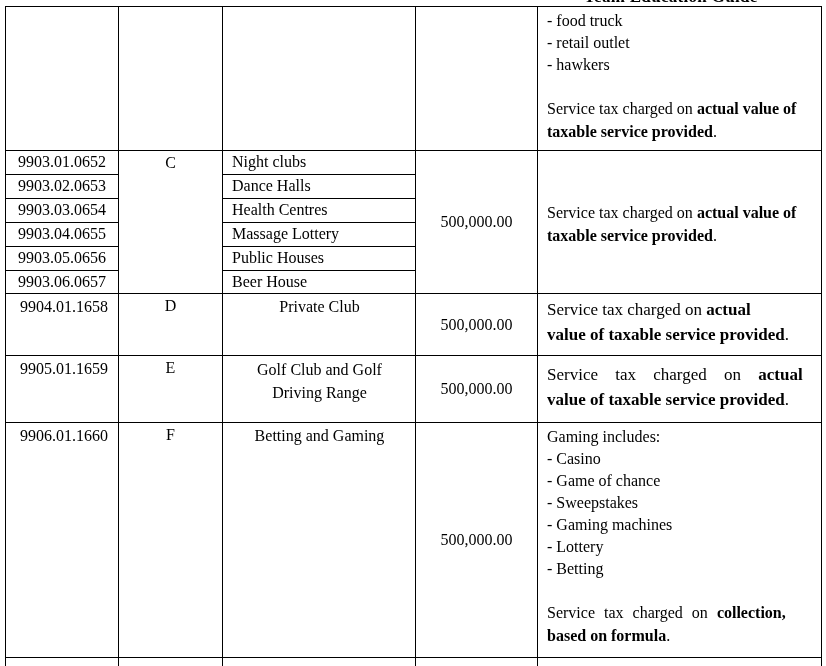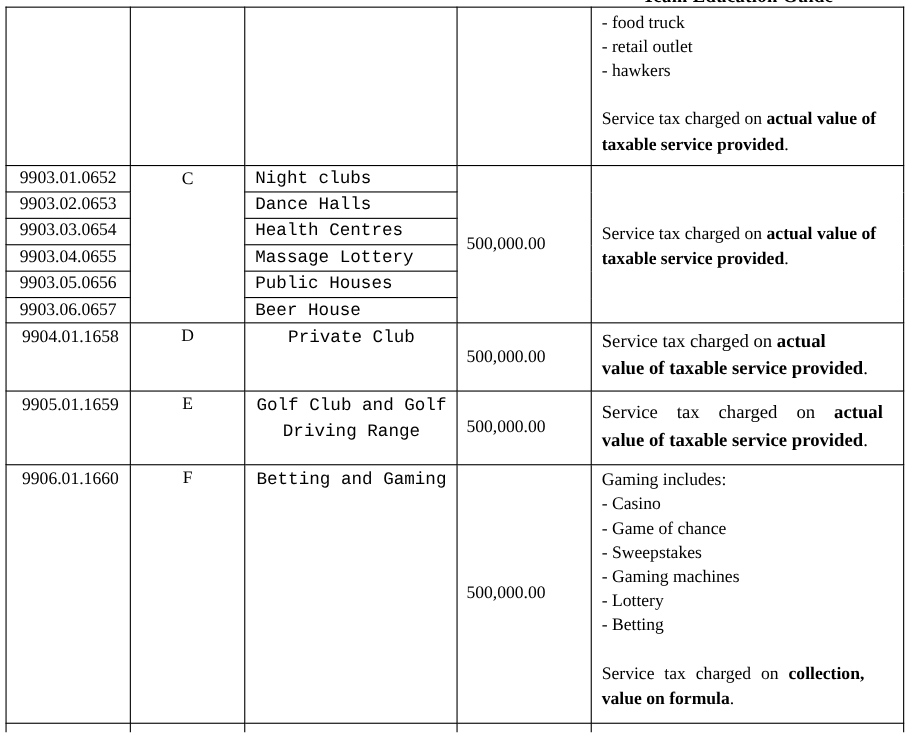--- a/index.html
+++ b/index.html
@@ -4,22 +4,22 @@
 <style>
   html,body{margin:0;padding:0;background:#fff;}
   .page{position:relative;width:826px;height:666px;background:#ffffff;overflow:hidden;
         font-family:"Liberation Serif","DejaVu Serif",serif;color:#000;}
   .clip-head{position:absolute;top:0;left:584px;width:240px;height:6px;overflow:hidden;}
   .clip-head span{display:block;margin-top:-13px;font-weight:bold;font-size:17px;white-space:nowrap;letter-spacing:.3px;}
   table.tax{position:absolute;left:5px;top:6px;width:816px;border-collapse:collapse;table-layout:fixed;}
   td{border:1px solid #000;padding:0 8px;font-size:16px;line-height:22px;vertical-align:top;overflow:hidden;}
   td.code{padding-left:12px;white-space:nowrap;}
   td.letter{text-align:center;padding-top:1px;}
-  td.svc{padding-left:9px;font-family:Liberation Mono, monospace;}
-  td.amt{vertical-align:middle;white-space:nowrap;}
+  td.svc{padding-left:9px;}
+  td.amt{text-align:center;vertical-align:middle;white-space:nowrap;}
   td.desc{padding:3px 8px 0 9px;}
   td.mid{vertical-align:middle;}
   .list div{line-height:22px;}
   .gap{height:21px;}
   .note{line-height:23px;}
   .big{font-size:17px;line-height:25px;}
   .padtop{padding-top:2px;text-align:center;}
   .jwide{word-spacing:13px;}
   .jmed{word-spacing:5px;}
   b{font-weight:bold;}
@@ -132,21 +132,21 @@
           <div>- Casino</div>
           <div>- Game of chance</div>
           <div>- Sweepstakes</div>
           <div>- Gaming machines</div>
           <div>- Lottery</div>
           <div>- Betting</div>
         </div>
         <div class="gap"></div>
         <div class="note">
           <span class="jmed"><span>Service tax charged on </span><b>collection,</b></span><br>
-          <b>value on formula</b><span>.</span>
+          <b>based on formula</b><span>.</span>
         </div>
       </td>
     </tr>
 
     <tr style="height:30px">
       <td></td>
       <td></td>
       <td></td>
       <td></td>
       <td></td>

